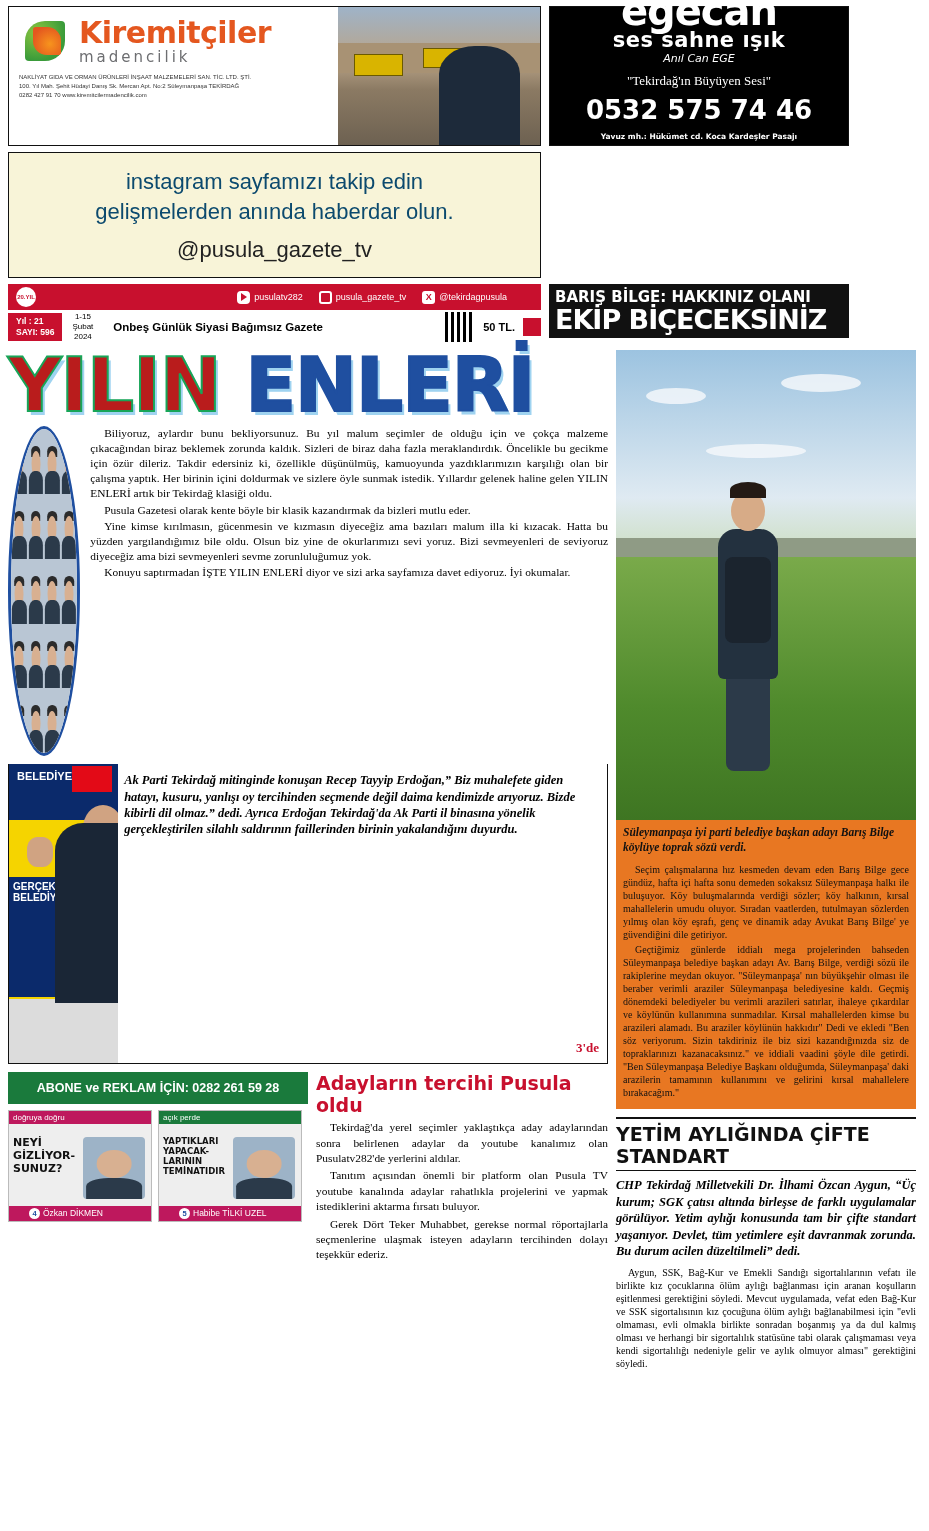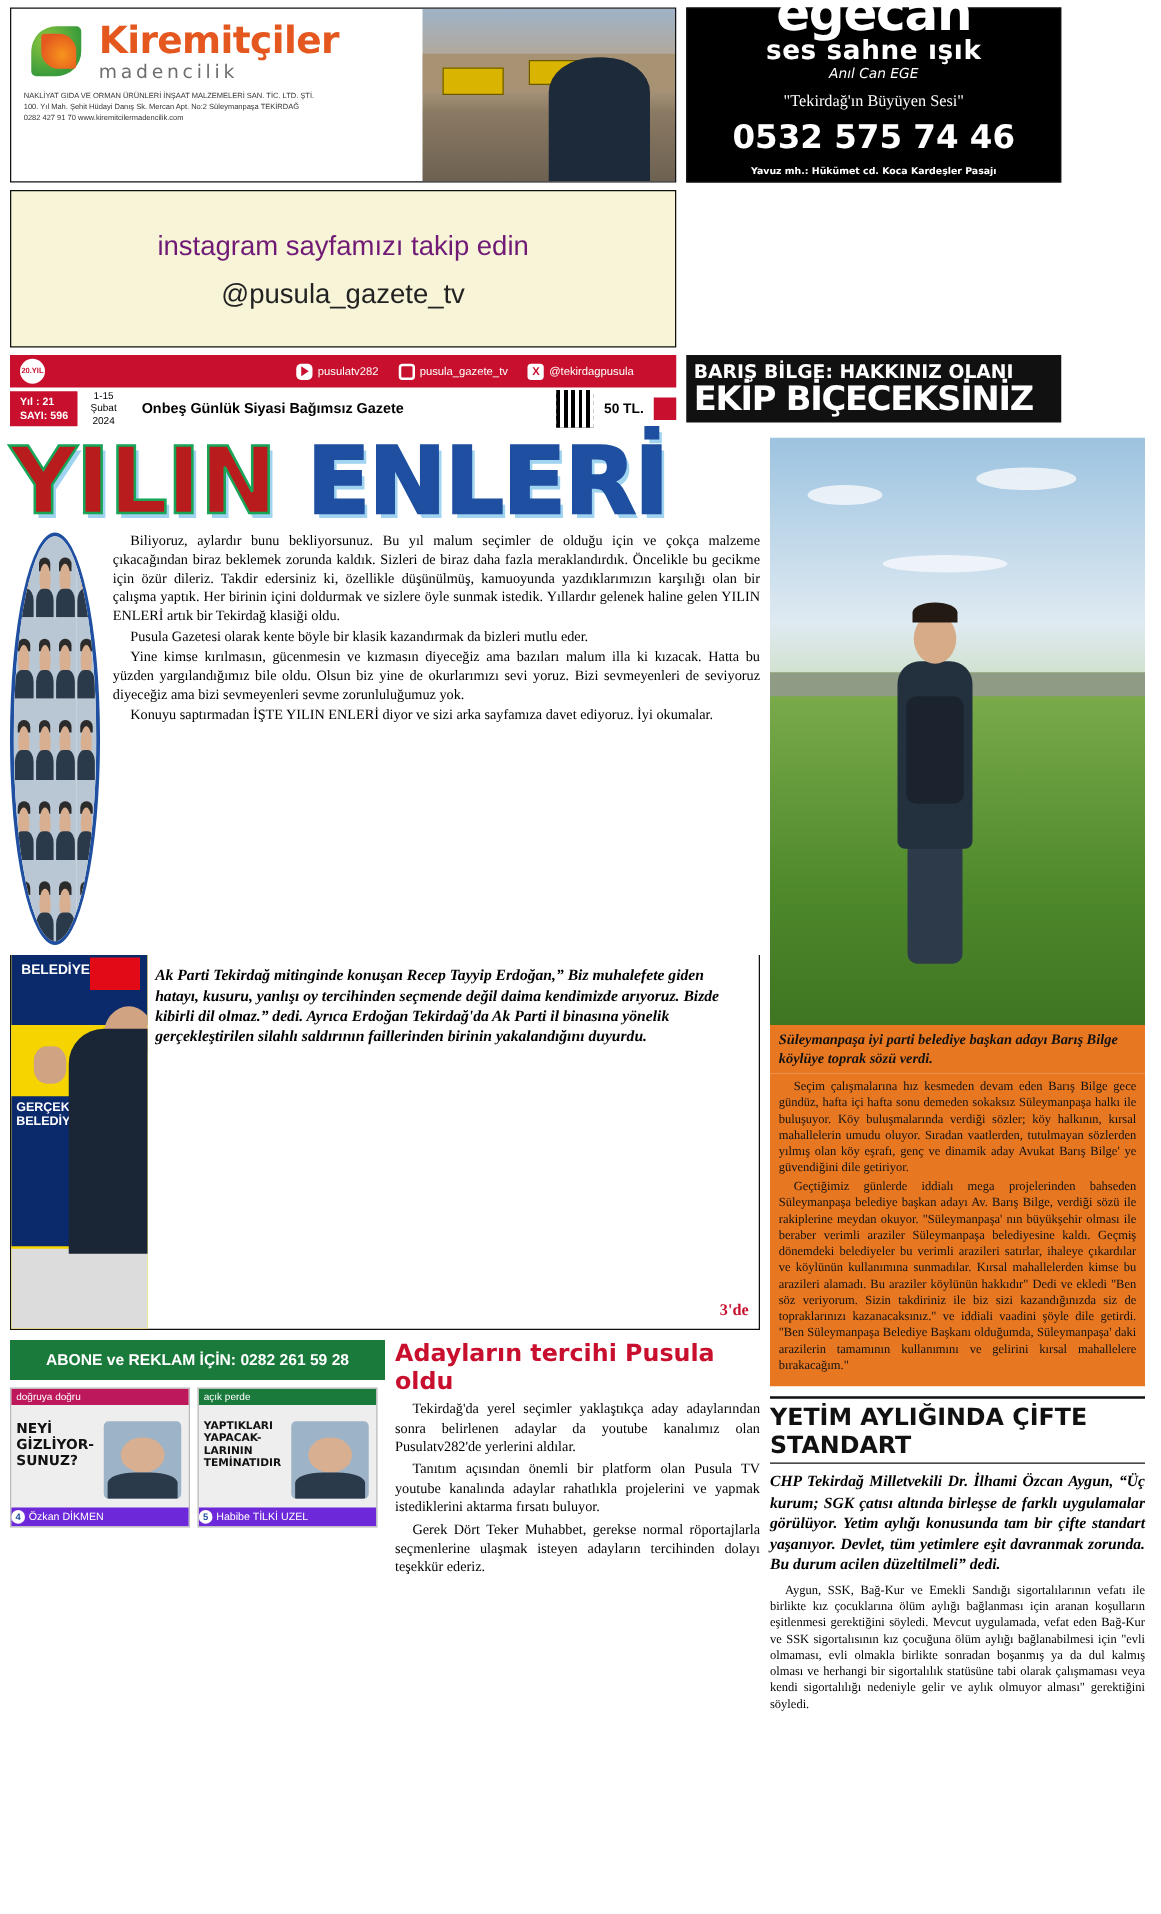--- a/index.html
+++ b/index.html
@@ -58,21 +58,21 @@
   .egecan-phone { font-size:26px; font-weight:bold; margin-top:6px; letter-spacing:0px; }
   .egecan-addr { font-size:7.5px; margin-top:6px; line-height:1.5; font-weight:bold; }
 
   
   .igrow { display:flex; gap:8px; margin-top:6px; height:126px; }
   .ad-instagram {
     flex:1 1 auto; border:1px solid #111; background:#f8f4d8;
     display:flex; flex-direction:column; align-items:center; justify-content:center;
     text-align:center; font-family:"Liberation Sans", sans-serif;
   }
-  .ig-l1 { font-size:22px; color:#701a75; line-height:1.35; }
+  .ig-l1 { font-size:22px; color:#0c4a6e; line-height:1.35; }
   .ig-handle { font-size:22px; color:#222; margin-top:10px; }
   .ig-spacer { width:300px; flex:0 0 300px; }
 
   
   .mastrow { display:flex; gap:8px; margin-top:6px; }
   .masthead { flex:1 1 auto; width:600px; }
   .social-bar {
     height:26px; background:#c8102e; display:flex; align-items:center; padding:0 8px; gap:16px;
     color:#fff; font-family:"Liberation Sans", sans-serif; font-size:9px;
   }
@@ -166,21 +166,21 @@
   .abone-bar { background:#1a7a3c; color:#fff; font-family:"Liberation Sans",sans-serif; font-weight:bold; font-size:12.5px; padding:9px 6px; text-align:center; }
   .prog-row { display:flex; gap:6px; margin-top:6px; }
   .prog-card { width:144px; border:1px solid #bbb; background:#eee; position:relative; height:112px; overflow:hidden;}
   .prog-top { background:#be185d; color:#fff; font-size:8px; font-family:"Liberation Sans",sans-serif; padding:2px 4px; }
   .prog-top.green { background:#1a7a3c; }
   .prog-q { position:absolute; left:4px; top:26px; font-family:"DejaVu Sans",sans-serif; font-weight:bold; font-size:11px; color:#111; line-height:1.15; width:78px;}
   .prog-q.small { font-size:8.5px; }
   .prog-face { position:absolute; right:6px; top:26px; width:62px; height:62px; border-radius:4px; background:#9db3c7; overflow:hidden;}
   .prog-face .f { position:absolute; left:50%; top:20%; transform:translateX(-50%); width:56%; height:46%; background:#d8b091; border-radius:50%; }
   .prog-face .b { position:absolute; left:50%; bottom:0; transform:translateX(-50%); width:90%; height:34%; background:#2b3a4a; border-radius:40% 40% 0 0;}
-  .prog-name { position:absolute; left:0; right:0; bottom:0; background:#6d28d9; color:#fff; font-family:"Liberation Sans",sans-serif; font-size:8.5px; padding:2px 0; }
+  .prog-name { position:absolute; left:0; right:0; bottom:0; background:#be185d; color:#fff; font-family:"Liberation Sans",sans-serif; font-size:8.5px; padding:2px 20px; }
   .prog-name .num { display:inline-block; width:11px; height:11px; border-radius:50%; background:#fff; color:#1f4fa0; text-align:center; line-height:11px; font-size:7.5px; margin-right:3px; font-weight:bold;}
 
   .adaylar-col { flex:1 1 auto; }
   .adaylar-title { color:#c8102e; font-family:"DejaVu Sans",sans-serif; font-weight:bold; font-size:19px; }
   .adaylar-body { font-size:11.4px; line-height:1.35; text-align:justify; margin-top:4px; }
   .adaylar-body p { margin:0 0 2px 0; text-indent:14px; }
 
   
   .r-photo { width:300px; height:470px; position:relative; overflow:hidden; margin-top:0;}
   .r-photo .sky { position:absolute; left:0; right:0; top:0; height:42%; background:linear-gradient(180deg,#9cc3e0,#dfeaf2 75%,#cfe0c8 100%); }
@@ -247,20 +247,21 @@
       <div class="egecan-slogan">"Tekirdağ'ın Büyüyen Sesi"</div>
       <div class="egecan-phone">0532 575 74 46</div>
       <div class="egecan-addr">Yavuz mh.: Hükümet cd. Koca Kardeşler Pasajı</div>
       <div class="egecan-addr">D Blok 173/4 SÜLEYMANPAŞA/TEKİRDAĞ</div>
     </div>
   </div>
 
   <div class="igrow">
     <div class="ad-instagram">
       <div class="ig-l1">instagram sayfamızı takip edin</div>
+      <div class="ig-l1">gelişmelerden anında haberdar olun.</div>
       <div class="ig-handle">@pusula_gazete_tv</div>
     </div>
     <div class="ig-spacer"></div>
   </div>
 
   <div class="mastrow">
 
     <div class="masthead">
       <div class="social-bar">
         <div class="yil">20.YIL</div>

